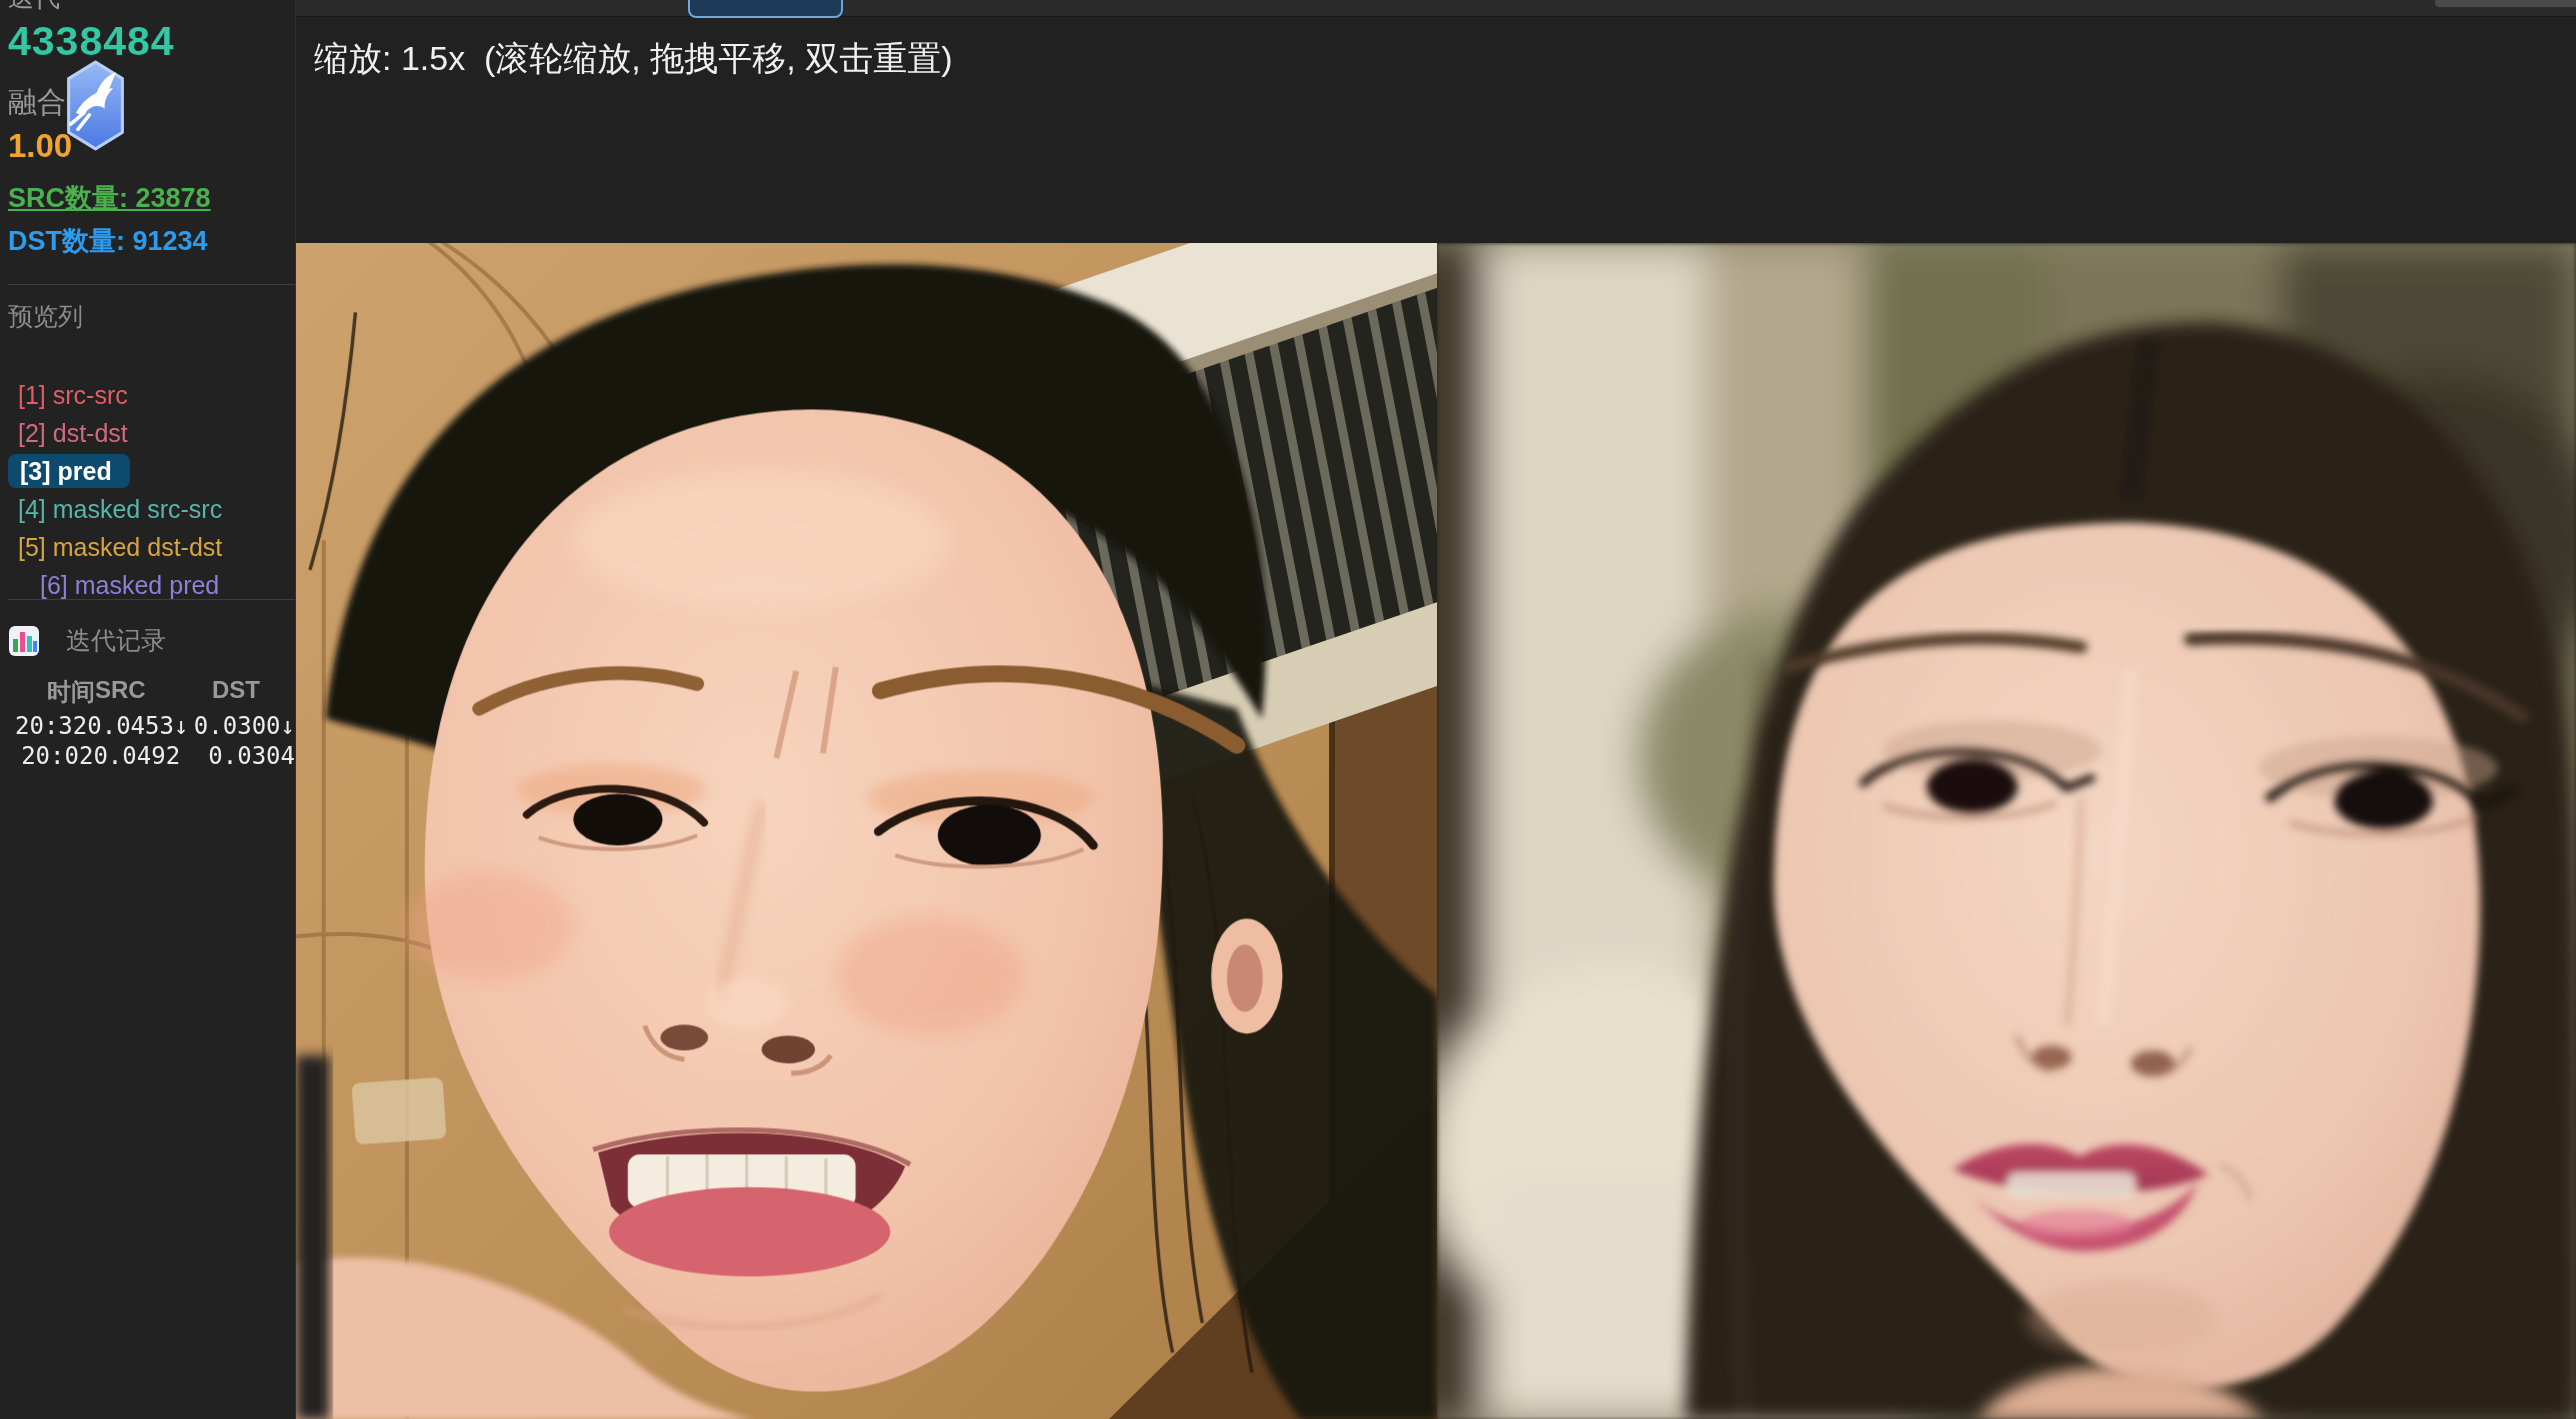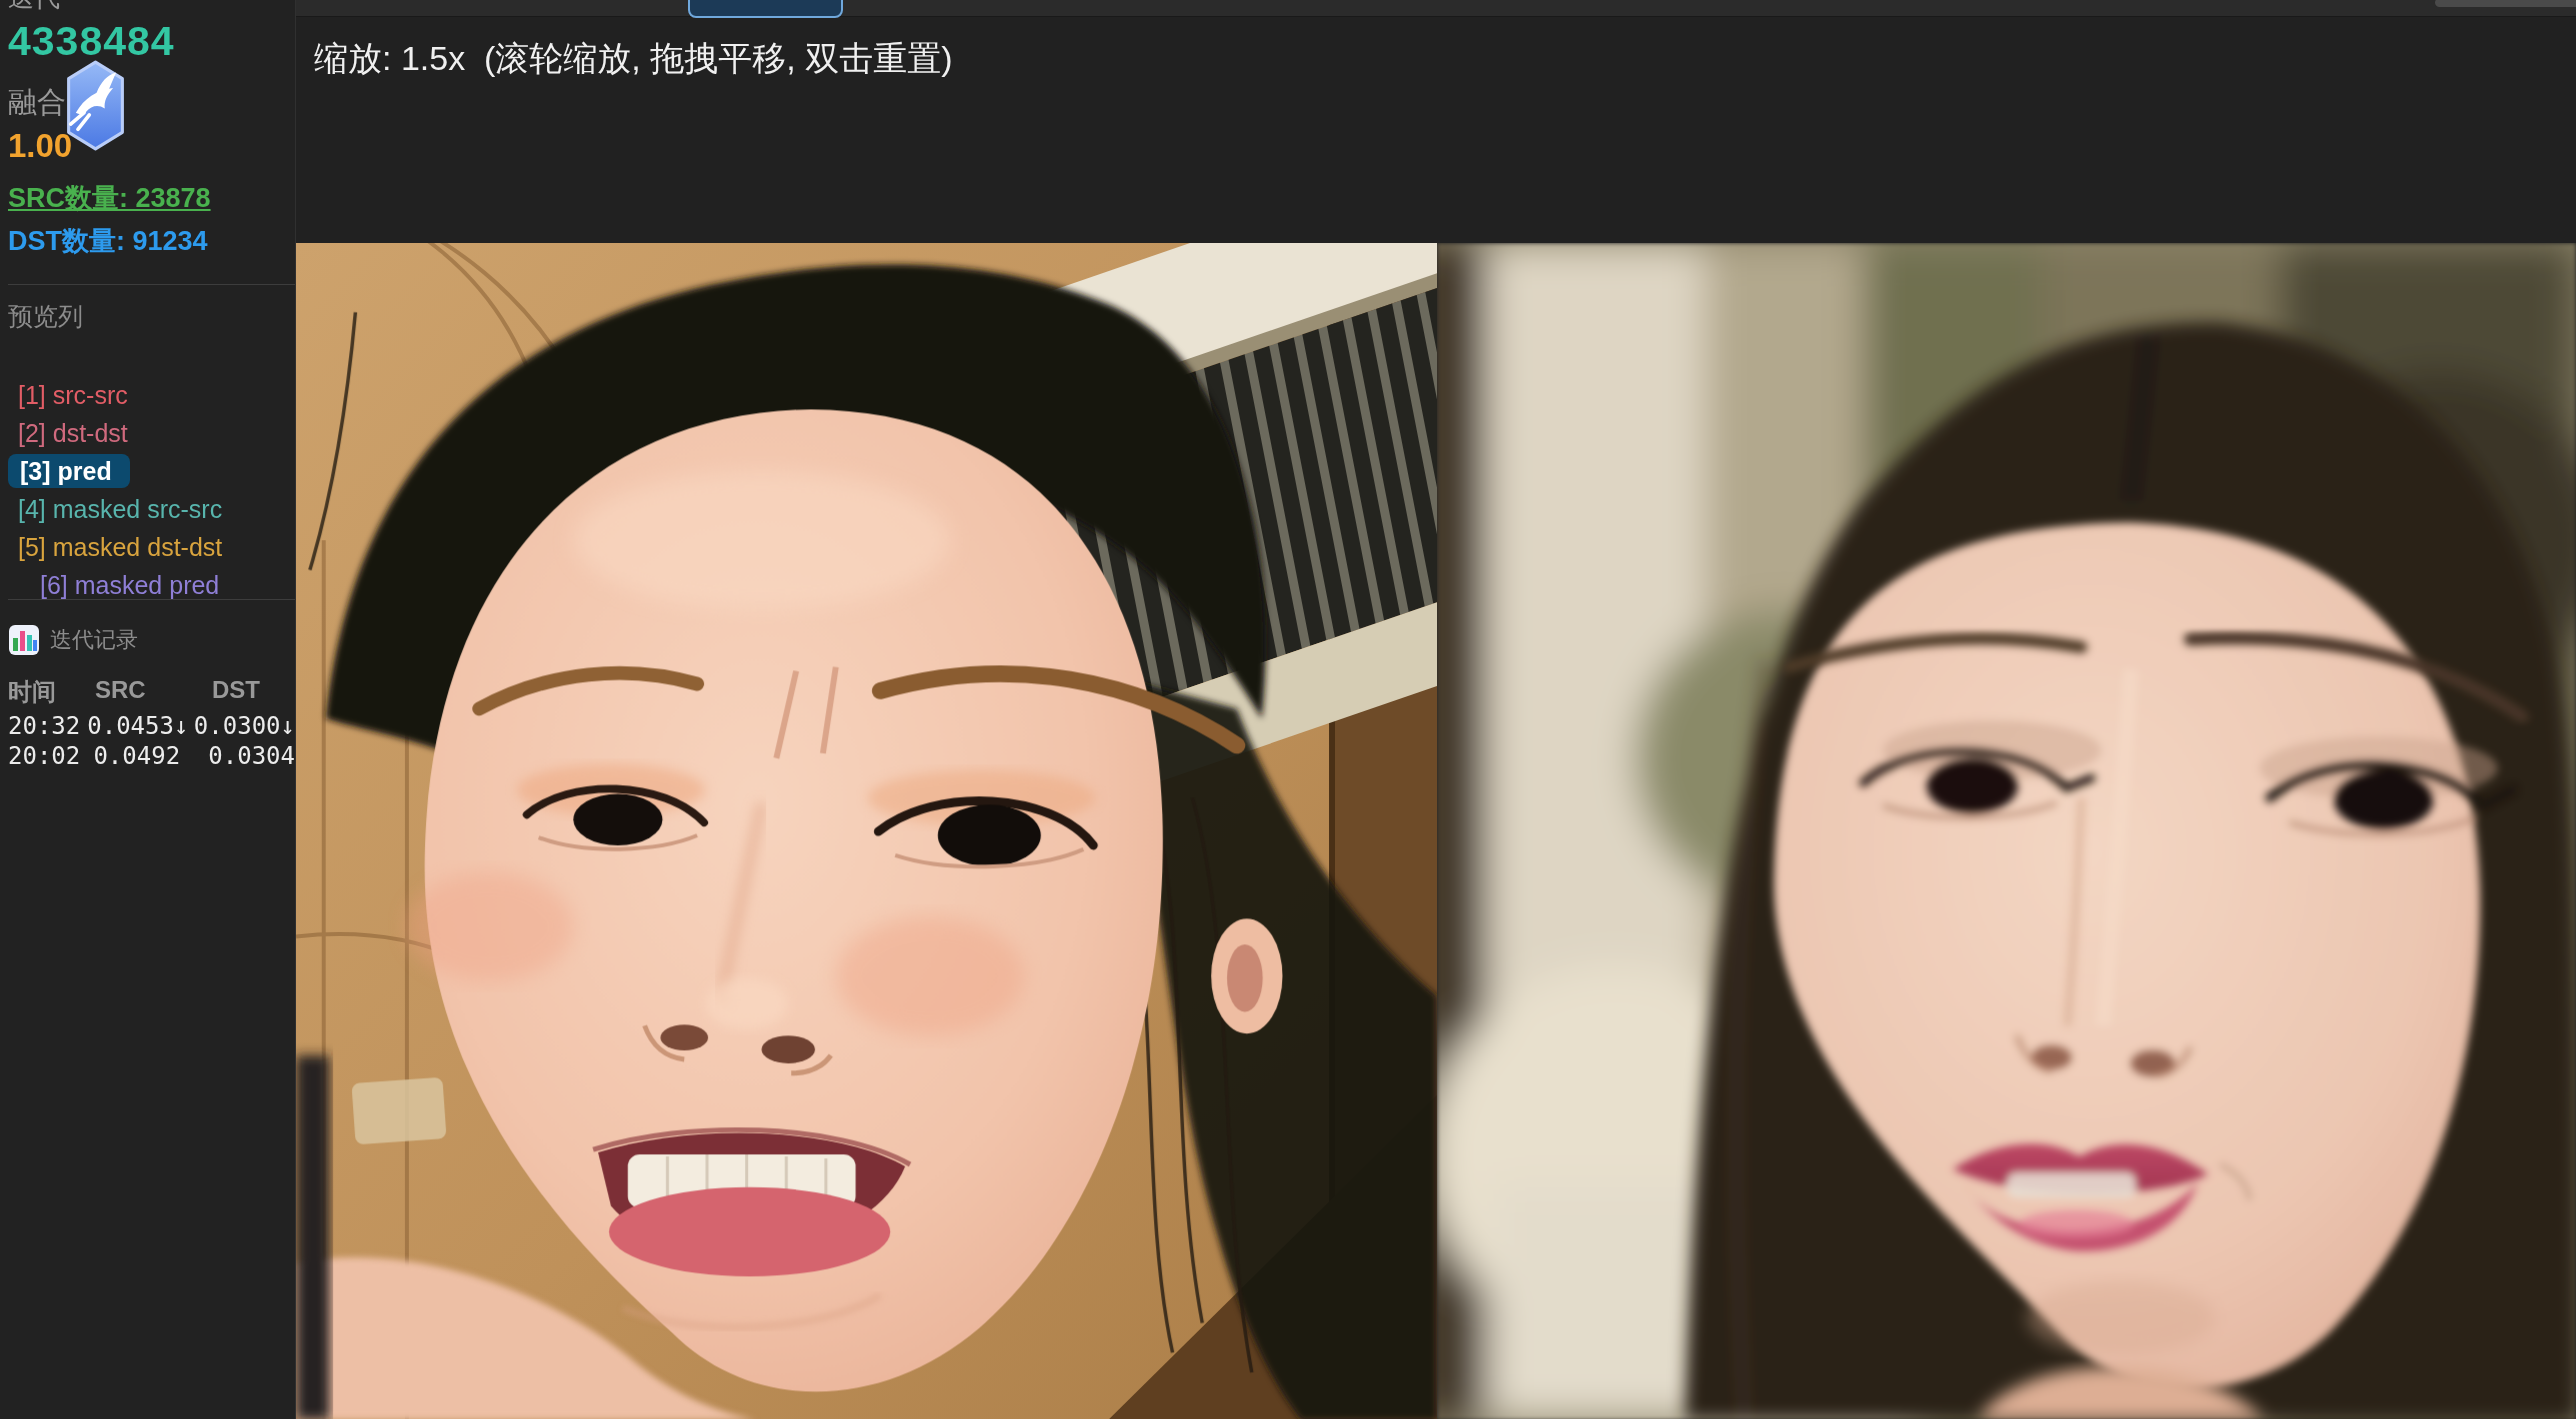--- a/index.html
+++ b/index.html
@@ -16,27 +16,27 @@
   .fusion-value{position:absolute;top:127px;left:8px;font-size:33px;font-weight:bold;color:#f2a32e;}
   .src-count{position:absolute;top:180px;left:8px;font-size:27px;font-weight:bold;color:#49b14e;text-decoration:underline;}
   .dst-count{position:absolute;top:223px;left:8px;font-size:27px;font-weight:bold;color:#2d9bee;}
   .divider{position:absolute;left:8px;right:0;height:1px;background:#3d3d3d;}
   .d1{top:284px}.d2{top:599px}
   .section-title{position:absolute;top:300px;left:8px;font-size:25px;color:#8c8c8c;}
   .preview-list{position:absolute;top:344px;left:0;right:0;margin-top:32px;}
   .preview-item{height:38px;line-height:38px;font-size:25px;padding-left:18px;cursor:pointer;}
   .preview-item.selected{display:inline-block;height:34px;line-height:34px;margin:2px 0 2px 8px;
        padding:0 18px 0 12px;border-radius:8px;font-weight:bold;}
-  .hist-title{position:absolute;top:624px;left:8px;display:flex;align-items:center;gap:10px;
-       font-size:22px;color:#8c8c8c;}
+  .hist-title{position:absolute;top:624px;left:8px;display:flex;align-items:center;gap:26px;
+       font-size:25px;color:#8c8c8c;}
   .hist-head{position:absolute;top:676px;left:8px;right:4px;display:flex;font-size:24px;font-weight:bold;color:#999;}
   .hist-rows{position:absolute;top:711px;left:8px;right:0;font-family:"DejaVu Sans Mono",monospace;
        font-size:24px;color:#ececec;}
   .hist-row{display:flex;height:30px;line-height:30px;}
-  .col-time{width:87px;}.col-src{width:117px;}.col-dst{flex:1;}
+  .col-time{width:87px;text-align:right;}.col-src{width:117px;}.col-dst{flex:1;}
 
   
   .main{position:absolute;left:296px;top:0;right:0;bottom:0;background:#212121;}
   .topbar{position:absolute;left:0;right:0;top:0;height:16px;background:#2b2b2b;border-bottom:1px solid #191919;}
   .tab-stub{position:absolute;left:392px;top:-12px;width:151px;height:26px;background:#1c3a57;
        border:2px solid #70a8dc;border-radius:8px;}
   .corner-stub{position:absolute;right:-10px;top:-2px;width:151px;height:9px;background:#4a4a4a;border-radius:6px;}
   .zoom-status{position:absolute;left:18px;top:36px;font-size:34px;color:#f0f0f0;white-space:pre;}
   .previews{position:absolute;left:0;right:0;top:243px;bottom:0;display:flex;}
   .pane{position:relative;height:100%;overflow:hidden;}

